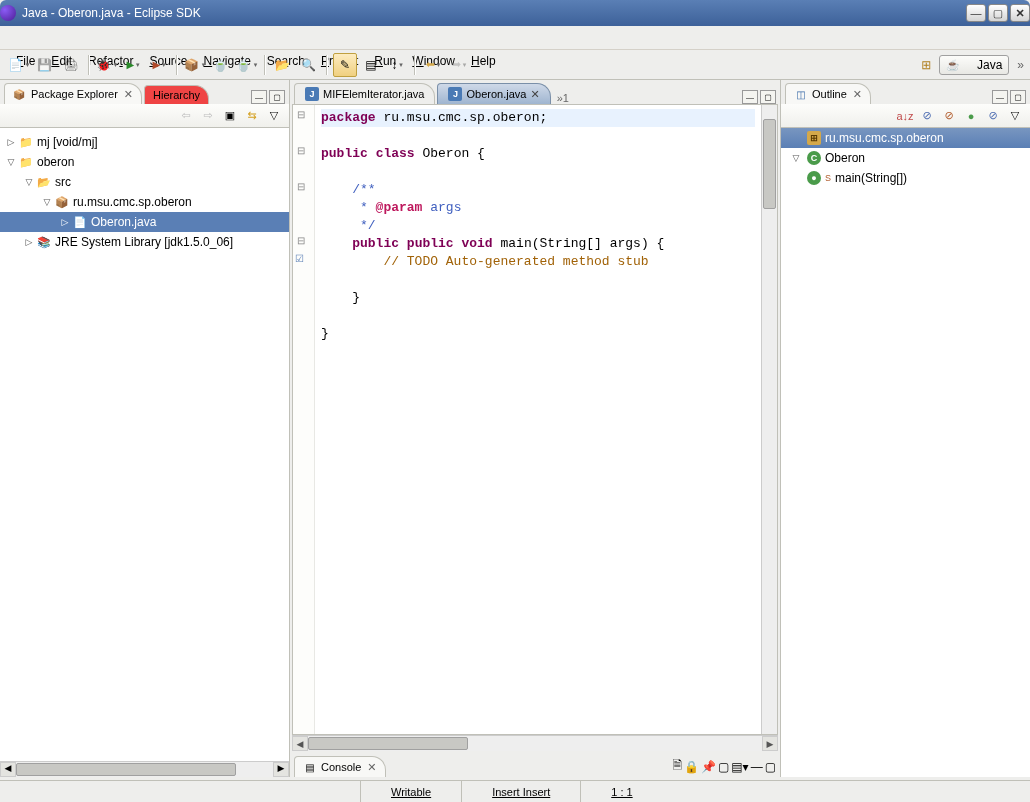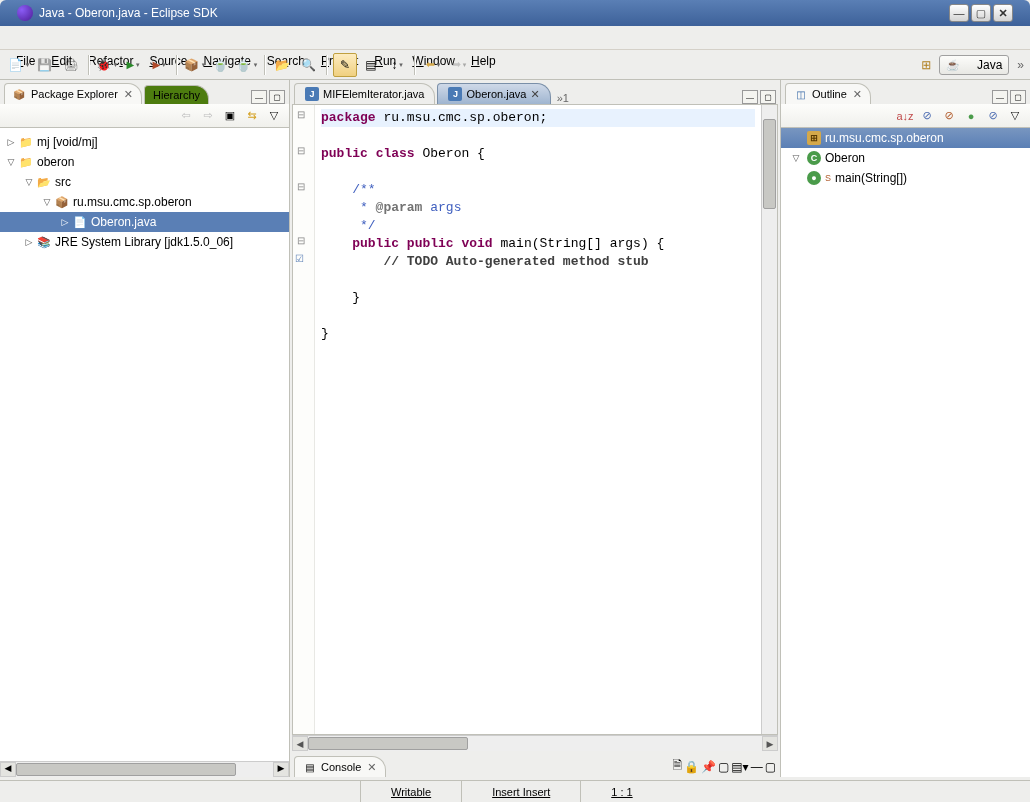--- a/index.html
+++ b/index.html
@@ -1,19 +1,19 @@
 <!DOCTYPE html>
 <html><head>
 <meta charset="utf-8">
 <style>
 * { box-sizing: border-box; margin: 0; padding: 0; }
 body { font-family: "Segoe UI", Tahoma, sans-serif; font-size: 12px; background: #eeeeec; overflow: hidden; width: 1030px; height: 802px; }
 
 
-.titlebar { height: 26px; background: linear-gradient(to bottom, #5a7fb5, #3d6199); display: flex; align-items: center; padding: 0 17px; color: white; border-radius: 6px 6px 0 0; }
+.titlebar { height: 26px; background: linear-gradient(to bottom, #5a7fb5, #3d6199); display: flex; align-items: center; padding: 0 0; color: white; border-radius: 6px 6px 0 0; }
 .titlebar .app-icon { width: 16px; height: 16px; background: radial-gradient(circle at 30% 30%, #8b5cf6, #4c1d95); border-radius: 50%; margin-right: 6px; }
 .titlebar .title { flex: 1; font-size: 12px; }
 .titlebar .win-btn { width: 20px; height: 18px; margin-left: 2px; background: linear-gradient(to bottom, #fff, #d4d4d4); border-radius: 3px; display: flex; align-items: center; justify-content: center; font-size: 11px; color: #333; cursor: pointer; border: 1px solid #888; }
 .titlebar .win-btn.close { font-weight: bold; }
 
 
 .menubar { height: 24px; background: #eeeeec; display: flex; align-items: center; padding: 0 8px; border-bottom: 1px solid #d4d0c8; }
 .menubar .menu-item { padding: 3px 8px; cursor: pointer; margin-top: 47px; }
 .menubar .menu-item u { text-decoration: underline; }
 
@@ -29,21 +29,21 @@
 
 
 .main { display: flex; height: calc(100% - 26px - 24px - 30px - 22px - 3px); }
 .left { width: 290px; border-right: 1px solid #c0c0b8; display: flex; flex-direction: column; background: #eeeeec; }
 .center { flex: 1; display: flex; flex-direction: column; }
 .right { width: 250px; border-left: 1px solid #c0c0b8; display: flex; flex-direction: column; background: #eeeeec; }
 
 
 .view-tabs { height: 24px; display: flex; align-items: flex-end; padding: 2px 4px 0; position: relative; }
 .vtab { padding: 3px 8px; border: 1px solid #c0c0b8; border-bottom: none; border-radius: 4px 14px 0 0; background: #f8f8f6; margin-right: 2px; display: flex; align-items: center; gap: 4px; font-size: 11px; cursor: pointer; }
-.vtab.inactive { background: #4d7c0f; border-color: #c0c0b8; }
+.vtab.inactive { background: #ef4444; border-color: #c0c0b8; }
 .vtab .vicon { width: 14px; height: 14px; display: inline-flex; align-items: center; justify-content: center; font-size: 10px; }
 .vtab .close-x { font-size: 11px; color: #666; cursor: pointer; margin-left: 2px; }
 .view-controls { margin-left: auto; display: flex; gap: 2px; align-items: center; }
 .view-controls .vc { width: 16px; height: 14px; border: 1px solid #999; background: #f4f4f0; font-size: 8px; display: flex; align-items: center; justify-content: center; cursor: pointer; }
 
 
 .view-mini-tb { height: 24px; display: flex; align-items: center; justify-content: flex-end; padding: 0 6px; gap: 4px; border-bottom: 1px solid #c0c0b8; background: linear-gradient(to bottom, #fdfdfb, #f0f0ec); }
 .view-mini-tb .mtb { width: 18px; height: 18px; display: flex; align-items: center; justify-content: center; font-size: 11px; cursor: pointer; }
 
 
@@ -62,23 +62,23 @@
 .etab .close-x { font-size: 11px; color: #444; cursor: pointer; }
 .editor-tabs .overflow { font-size: 11px; color: #666; margin-left: 4px; cursor: pointer; }
 
 
 .editor-wrap { flex: 1; display: flex; background: white; border: 1px solid #c0c0b8; margin: 0 2px; min-height: 0; }
 .gutter { width: 22px; background: #fdfdfb; border-right: 1px solid #e8e8e4; position: relative; }
 .gutter .gmark { position: absolute; left: 4px; width: 12px; height: 12px; font-size: 10px; color: #888; }
 .code { flex: 1; font-family: "Courier New", monospace; font-size: 13px; padding: 4px 6px; line-height: 18px; white-space: pre; overflow: auto; }
 .code .hl-line { background: #e8f2fe; display: inline-block; width: 100%; }
 .kw { color: #7f0055; font-weight: bold; }
-.cm { color: #404040; font-weight: bold; }
+.cm { color: #a16207; }
 .doc { color: #3f5fbf; }
-.doctag { color: #737373; font-weight: bold; }
+.doctag { color: #be185d; font-weight: bold; }
 .editor-vscroll { width: 16px; background: #eee; border-left: 1px solid #ccc; position: relative; }
 .editor-vscroll .thumb { position: absolute; top: 14px; left: 1px; right: 1px; height: 90px; background: #c8c8c4; border: 1px solid #a0a0a0; border-radius: 2px; }
 .editor-hscroll { height: 16px; background: #eee; border-top: 1px solid #ccc; margin: 0 2px; display: flex; }
 .editor-hscroll .harrow { width: 16px; display: flex; align-items: center; justify-content: center; font-size: 9px; color: #555; border: 1px solid #ccc; background: #e4e4e0; }
 .editor-hscroll .htrack { flex: 1; position: relative; }
 .editor-hscroll .hthumb { position: absolute; top: 1px; bottom: 1px; left: 0; width: 160px; background: #c8c8c4; border: 1px solid #a0a0a0; border-radius: 2px; }
 
 
 .console { border-top: 4px solid #eeeeec; display: flex; flex-direction: column; }
 .console-tabs { height: 22px; display: flex; align-items: flex-end; padding: 2px 4px 0; background: #eeeeec; }

